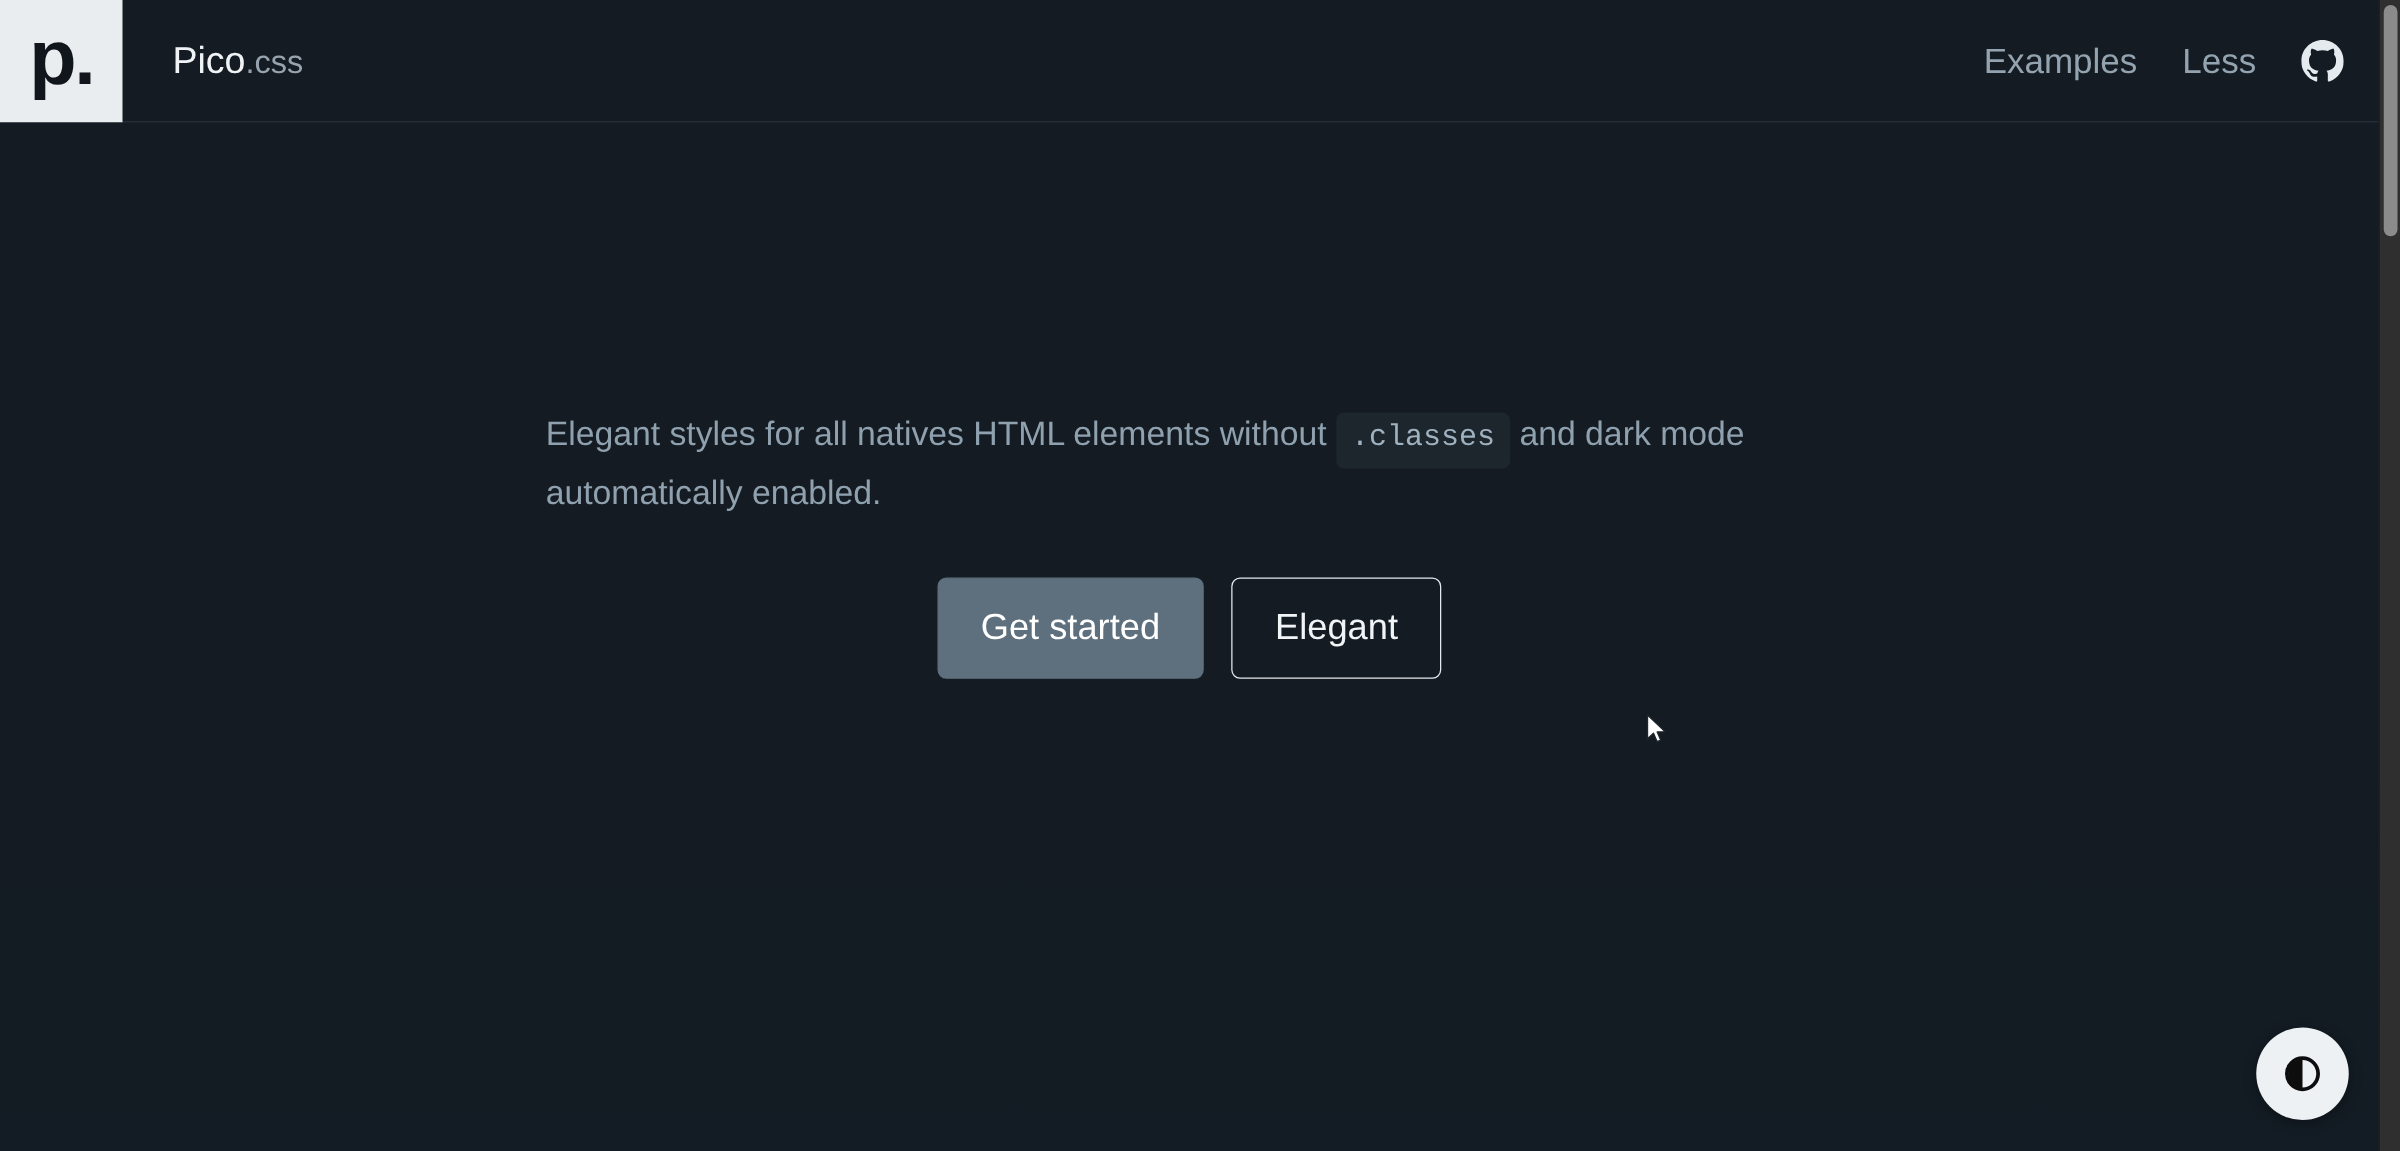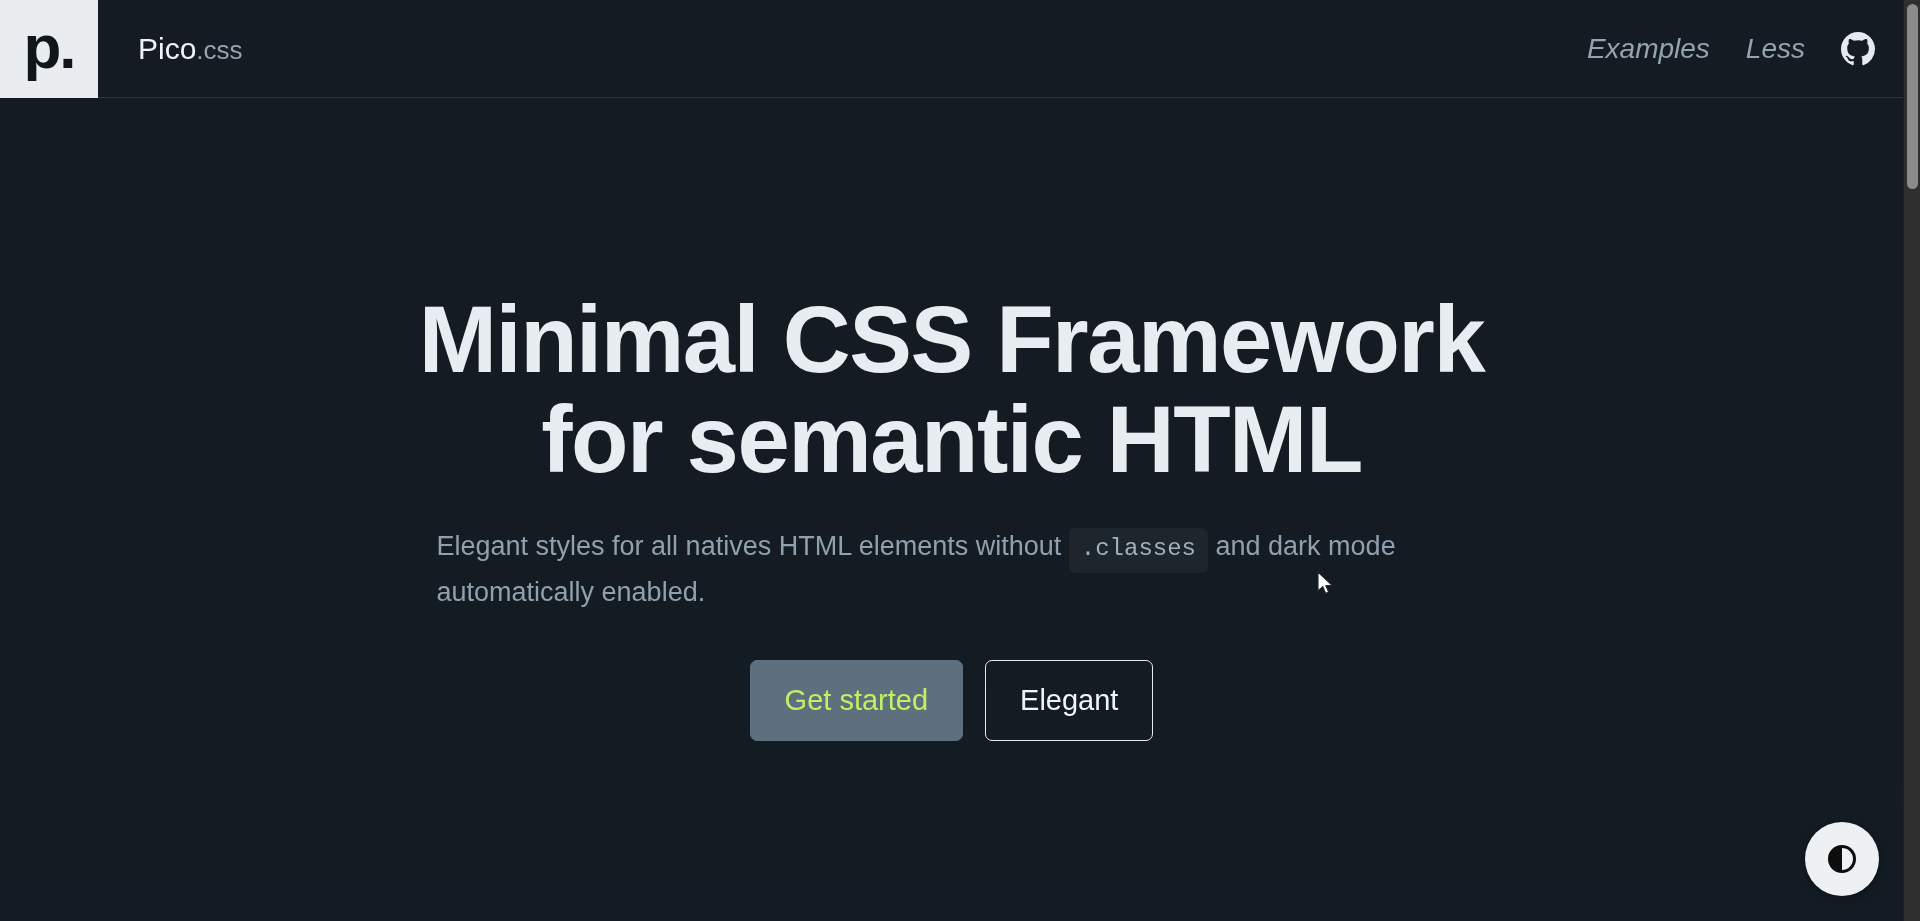--- a/index.html
+++ b/index.html
@@ -71,21 +71,20 @@
     align-items: center;
     gap: 36px;
   }
 
   .nav-link {
     font-size: 28px;
     color: #94a3b0;
     text-decoration: none;
     white-space: nowrap;
     cursor: pointer;
-    font-style: italic;
   }
 
   .gh-icon {
     width: 34px;
     height: 34px;
     display: block;
     cursor: pointer;
     fill: #e5eaee;
   }
 
@@ -144,21 +143,21 @@
     line-height: 1;
     padding: 25px 34px;
     border-radius: 7px;
     cursor: pointer;
     white-space: nowrap;
   }
 
   .btn-primary {
     background: #5e707d;
     border: 1px solid #5e707d;
-    color: #bef264;
+    color: #ffffff;
   }
 
   .btn-secondary {
     background: transparent;
     border: 1px solid #e6eaee;
     color: #f1f4f7;
   }
 
   .hero-note {
     margin-top: 40px;
@@ -247,21 +246,20 @@
                    2 .27c1.53-1.04 2.2-.82 2.2-.82.44 1.1.16 1.92.08 2.12.51.56.82 1.27.82 2.15 0 3.07-1.87
                    3.75-3.65 3.95.29.25.54.73.54 1.48 0 1.07-.01 1.93-.01 2.2 0 .21.15.46.55.38A8.01 8.01 0 0 0 16
                    8c0-4.42-3.58-8-8-8z"></path>
         </svg>
       </a>
     </nav>
   </header>
 
   <main class="hero">
 
-    <h1 class="hero-title">Minimal CSS Framework for semantic HTML</h1>
 
     <p class="hero-sub">
       <span>Elegant styles for all natives HTML elements without</span>
       <code class="code-chip">.classes</code>
       <span>and dark mode automatically enabled.</span>
     </p>
 
     <div class="hero-actions">
       <button class="btn btn-primary">Get started</button>
       <button class="btn btn-secondary">Elegant</button>

